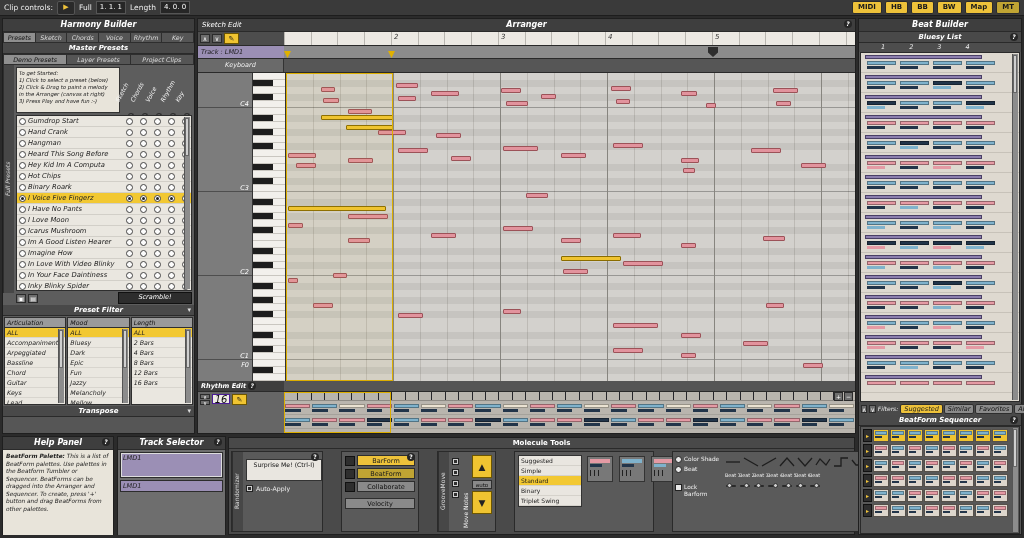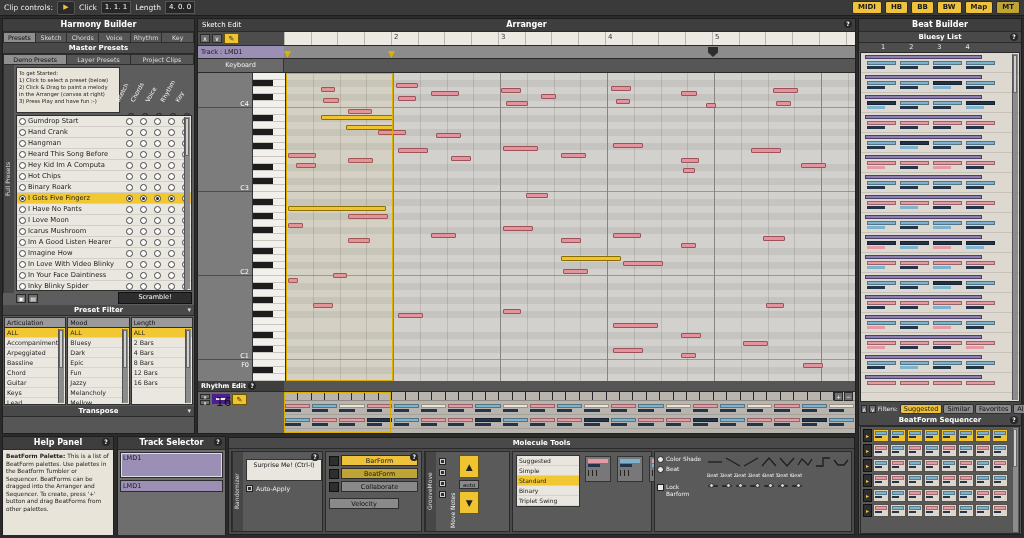--- a/index.html
+++ b/index.html
@@ -1,19 +1,19 @@
 <!DOCTYPE html>
 <html><head>
 <meta charset="utf-8">
 <style>
   html,body{margin:0;padding:0;background:#222;}
   #app{position:relative;width:1024px;height:538px;background:#2b2b2b;font-family:"DejaVu Sans",sans-serif;overflow:hidden;color:#eee;}
   .abs{position:absolute;}
   
-  .panel{background:#565656;border:1px solid #1f1f1f;box-sizing:border-box;}
+  .panel{background:#565656;border:1px solid #1f1f1f;box-sizing:border-box;font-style:italic;}
   .panel-h{background:#3e3e3e;color:#fff;font-size:8px;font-weight:bold;text-align:center;height:12px;line-height:12px;border-bottom:1px solid #2a2a2a;position:relative;}
   .sub-h{background:#494949;color:#fff;font-size:7px;font-weight:bold;text-align:center;height:10px;line-height:10px;border-bottom:1px solid #2a2a2a;position:relative;}
   .help-ic{display:inline-block;width:8px;height:8px;background:#262626;color:#fff;border-radius:50%;font-size:6px;line-height:8px;text-align:center;font-weight:bold;}
   .hr{position:absolute;right:3px;top:1px;}
   .carr{position:absolute;right:3px;top:0;font-size:7px;color:#ddd;}
   .btn{background:#8a8a8a;border:1px solid #2e2e2e;color:#111;font-size:6.5px;text-align:center;box-sizing:border-box;}
   .gold{background:#eec23a !important;color:#1a1a1a !important;}
   .olive{background:#c0a433 !important;color:#1a1a1a !important;}
   .tabs{display:flex;}
   .tab{flex:1;background:#555;border:1px solid #2e2e2e;border-left:none;color:#ddd;font-size:6.3px;height:11px;line-height:10px;text-align:center;box-sizing:border-box;}
@@ -105,24 +105,24 @@
   #rh-gutter{width:86px;background:#666;display:flex;align-items:flex-start;gap:2px;padding:2px;box-sizing:border-box;flex:none;}
   #rh-area{flex:1;position:relative;background:#b9b5ae;}
   #ticks{height:8px;background-image:repeating-linear-gradient(to right,#26262b 0 1px,transparent 1px 13.4px);border-bottom:1px solid #8d8a84;}
   .grow{height:13px;display:flex;align-items:center;border-bottom:1px solid #a5a29b;}
   .gcell{width:25.2px;margin:0 1px;flex:none;}
   .gcell .t{height:4px;border:1px solid rgba(0,0,0,.35);box-sizing:border-box;}
   .gcell .b{height:3px;width:62%;background:#22354a;margin-top:1px;}
   #rhclip{position:absolute;left:0;top:0;width:107px;height:100%;border:1px solid #dcae00;box-sizing:border-box;}
   #zoom{position:absolute;right:2px;top:0;display:flex;gap:1px;}
   .pencil{width:15px;height:11px;background:#f0c431;border:1px solid #6d5600;color:#1c1c1c;font-size:7px;line-height:10px;text-align:center;box-sizing:border-box;}
-  #num16{width:18px;height:10px;background:#efece6;border:4px solid #4c1d95;font-size:12px;line-height:9px;text-align:center;color:#111;box-sizing:border-box;}
+  #num16{width:18px;height:10px;background:#efece6;border:1px solid #4c1d95;font-size:10px;line-height:9px;text-align:center;color:#111;box-sizing:border-box;}
   
   #molecule{left:228px;top:437px;width:627px;height:98px;background:#4a4a4a;border:1px solid #1f1f1f;box-sizing:border-box;display:flex;flex-direction:column;}
-  #mt-body{flex:1;display:flex;gap:2px;padding:2px;}
+  #mt-body{flex:1;display:flex;gap:18px;padding:2px;}
   .mpanel{border:1px solid #2a2a2a;background:#5a5a5a;position:relative;display:flex;box-sizing:border-box;}
   .mcol{display:flex;flex-direction:column;padding:3px;gap:2px;flex:1;}
   .mbtn{height:11px;line-height:10px;}
   #sm-btn{width:74px;height:20px;background:#e9e6e0;border:1px solid #333;color:#111;font-size:6.2px;line-height:9px;text-align:center;margin:4px auto 2px;}
   .cbrow{display:flex;align-items:center;gap:3px;font-size:6.2px;color:#f0f0f0;}
   .ibtn{width:8px;height:8px;background:#2e2e2e;border:1px solid #111;flex:none;}
   .modrow{display:flex;gap:2px;align-items:center;}
   #groove-in{flex:1;display:flex;gap:3px;padding:3px;}
   #gm-checks{display:flex;flex-direction:column;gap:4px;margin-top:3px;}
   #movenotes{writing-mode:vertical-rl;transform:rotate(180deg);font-size:6px;color:#eee;}
@@ -170,21 +170,21 @@
   svg.curve{background:transparent;}
 </style>
 </head>
 <body>
 
 <div id="app">
 
   <div id="topbar" class="abs">
     <span>Clip controls:</span>
     <span id="play">▶</span>
-    <span>Click</span>
+    <span>Full</span>
     <span class="val">1. 1. 1</span>
     <span>Length</span>
     <span class="val">4. 0. 0</span>
     <div style="flex:1"></div>
     <div id="topbar-buttons" style="display:flex;gap:3px;">
         <div class="tb-btn gold">MIDI</div>
         <div class="tb-btn gold">HB</div>
         <div class="tb-btn gold">BB</div>
         <div class="tb-btn gold">BW</div>
         <div class="tb-btn gold">Map</div>
@@ -292,21 +292,21 @@
                 <span class="rad"></span>
                 <span class="plabel">Binary Roark</span>
                 <span class="rad circ"></span>
                 <span class="rad circ"></span>
                 <span class="rad circ"></span>
                 <span class="rad circ"></span>
                 <span class="rad circ"></span>
               </div>
               <div class="prow sel">
                 <span class="rad"></span>
-                <span class="plabel">I Gots Five Fingerz</span>
+                <span class="plabel">I Voice Five Fingerz</span>
                 <span class="rad circ"></span>
                 <span class="rad circ"></span>
                 <span class="rad circ"></span>
                 <span class="rad circ"></span>
                 <span class="rad circ"></span>
               </div>
               <div class="prow">
                 <span class="rad"></span>
                 <span class="plabel">I Have No Pants</span>
                 <span class="rad circ"></span>

